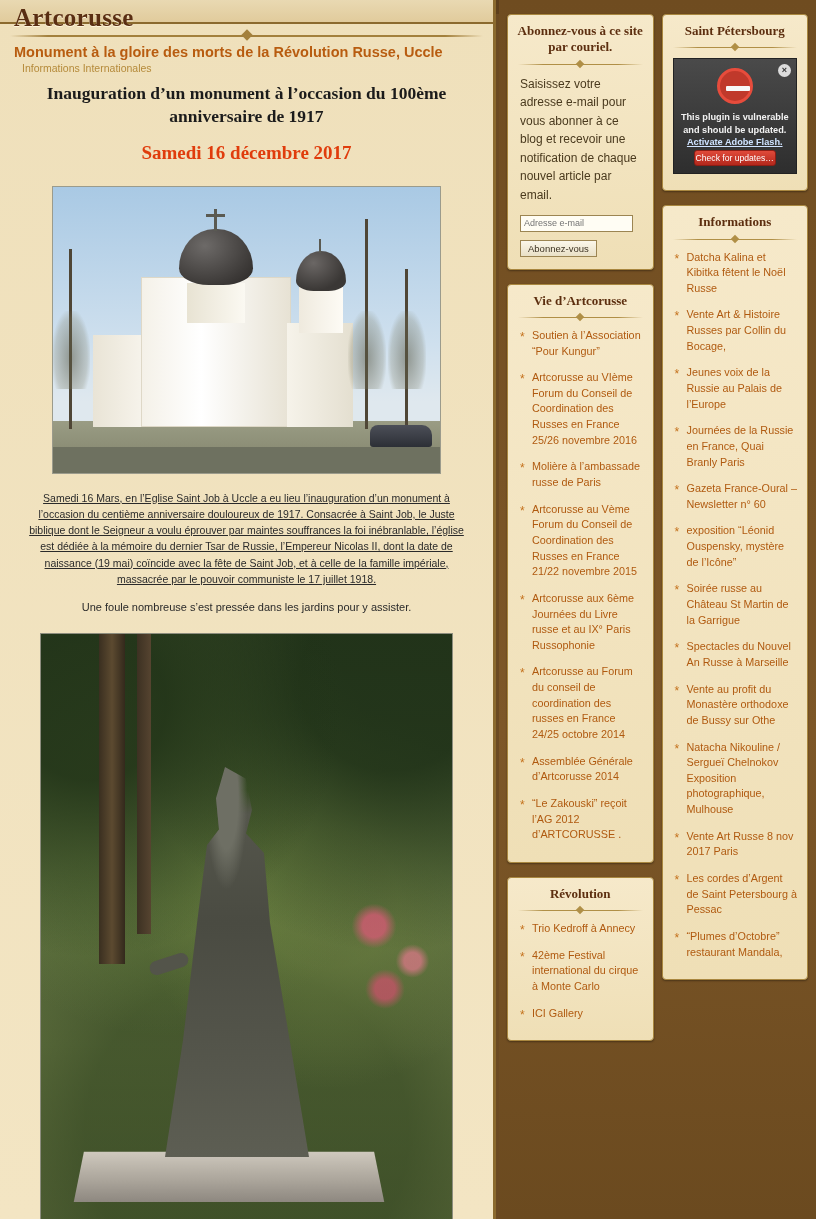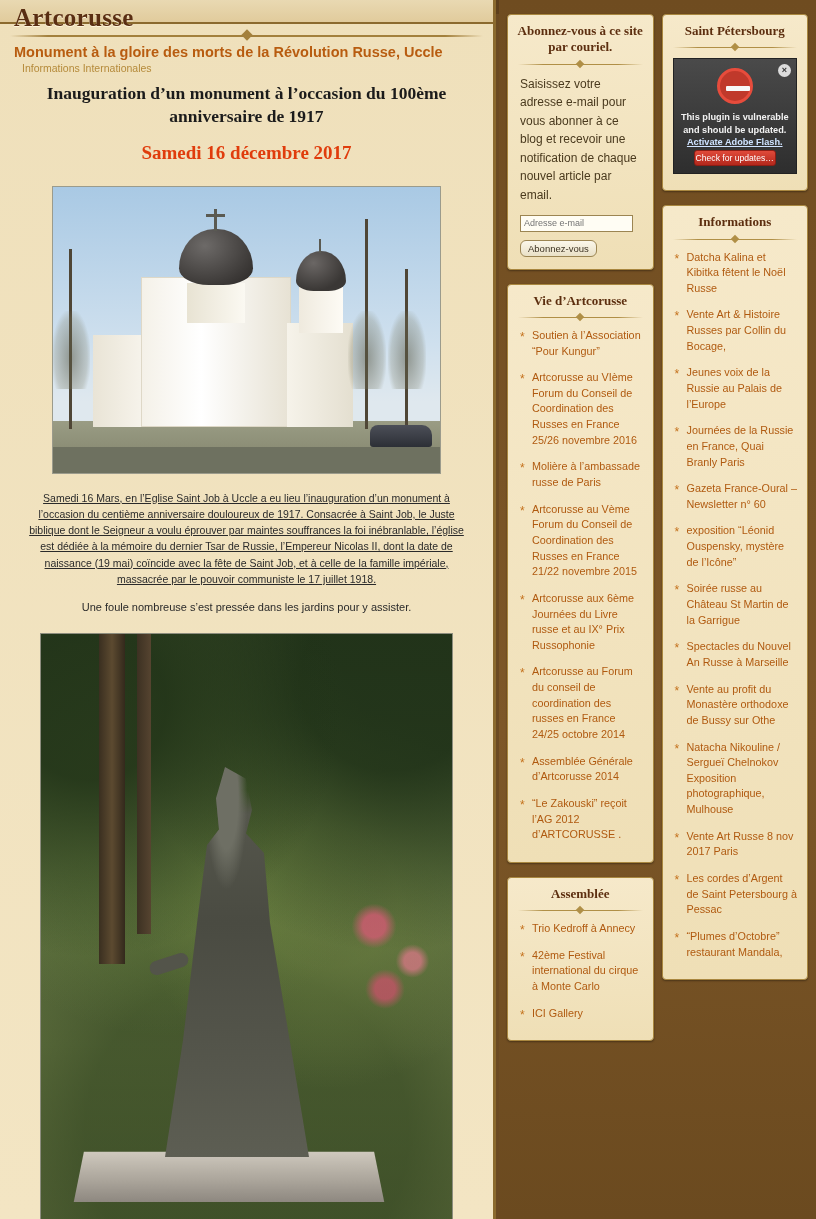--- a/index.html
+++ b/index.html
@@ -227,21 +227,21 @@
   }
   .email-input {
     display:block; margin:10px 12px 8px 12px; width:113px; height:17px;
     border:1px solid #9c8552; background:#fffdf4;
     font-size:9px; color:#8c8064; padding:0 3px;
     font-family:"Liberation Sans", sans-serif;
   }
   .subscribe-btn {
     display:block; margin:0 12px 4px 12px;
     background:linear-gradient(180deg,#fbf7ea,#e9e0c6);
-    border:1px solid #9c8552; border-radius:6px;
+    border:1px solid #9c8552; border-radius:0;
     font-size:9.5px; color:#3d3323; padding:2px 7px;
     font-family:"Liberation Sans", sans-serif;
   }
 
   ul.links { list-style:none; margin:0; padding:0 10px 0 12px; }
   ul.links li {
     position:relative; padding:0 0 0 12px; margin:0 0 11px 0;
     font-size:10.8px; line-height:1.45; color:#b05a10;
   }
   ul.links li:before {
@@ -356,29 +356,29 @@
       </div>
 
       <div class="widget">
         <div class="w-title">Vie d’Artcorusse</div>
         <div class="w-sep"></div>
         <ul class="links">
           <li><span>Soutien à l’Association “Pour Kungur”</span></li>
           <li><span>Artcorusse au VIème Forum du Conseil de Coordination des Russes en France 25/26 novembre 2016</span></li>
           <li><span>Molière à l’ambassade russe de Paris</span></li>
           <li><span>Artcorusse au Vème Forum du Conseil de Coordination des Russes en France 21/22 novembre 2015</span></li>
-          <li><span>Artcorusse aux 6ème Journées du Livre russe et au IX° Prix Russophonie</span></li>
+          <li><span>Artcorusse aux 6ème Journées du Livre russe et au IX° Paris Russophonie</span></li>
           <li><span>Artcorusse au Forum du conseil de coordination des russes en France 24/25 octobre 2014</span></li>
           <li><span>Assemblée Générale d’Artcorusse 2014</span></li>
           <li><span>“Le Zakouski” reçoit l’AG 2012 d’ARTCORUSSE .</span></li>
         </ul>
       </div>
 
       <div class="widget">
-        <div class="w-title">Assemblée</div>
+        <div class="w-title">Révolution</div>
         <div class="w-sep"></div>
         <ul class="links">
           <li><span>Trio Kedroff à Annecy</span></li>
           <li><span>42ème Festival international du cirque à Monte Carlo</span></li>
           <li><span>ICI Gallery</span></li>
         </ul>
       </div>
 
     </div>
 

